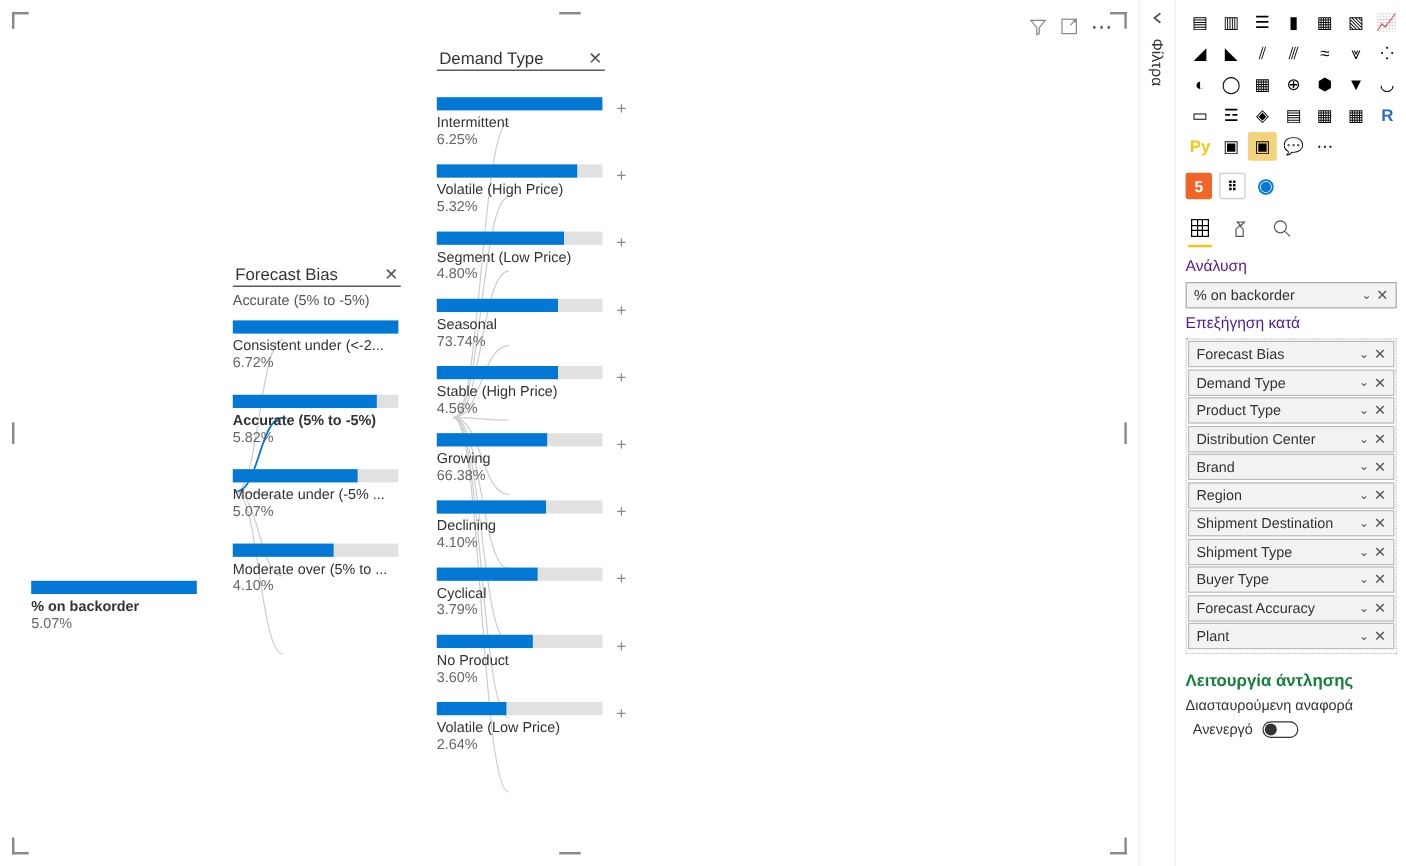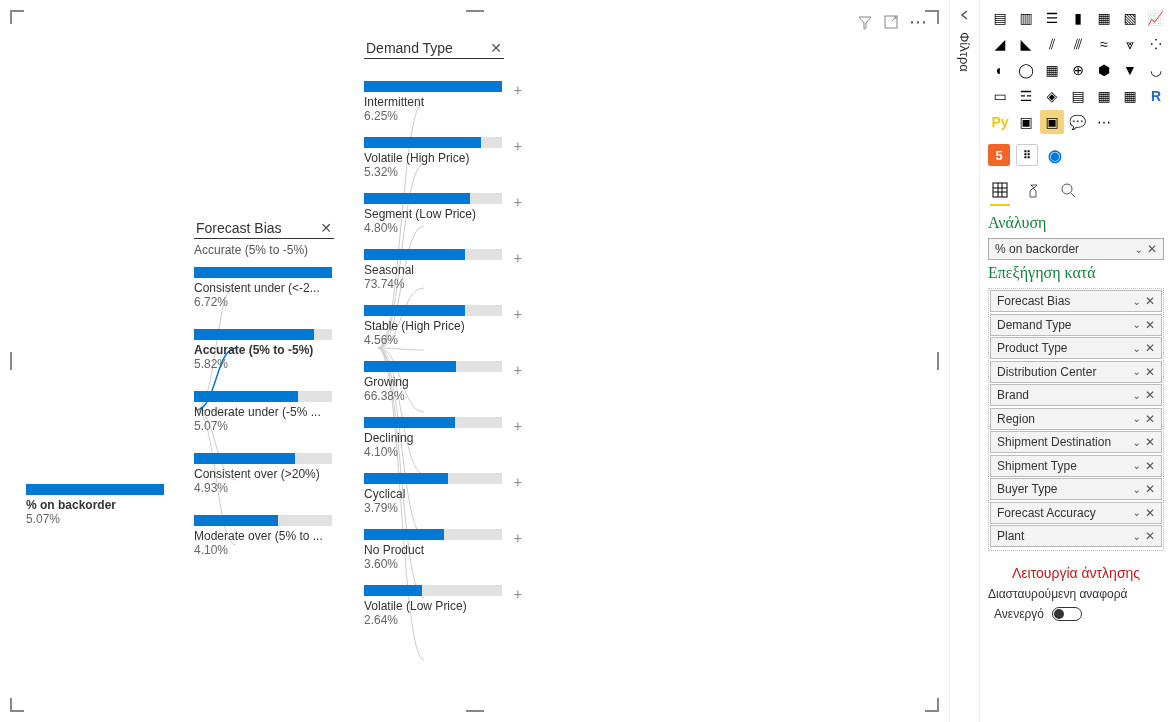--- a/index.html
+++ b/index.html
@@ -63,29 +63,29 @@
   .html5{background:#f16529;color:#fff;}
   .h1{border:1px solid #ccc;}
   .pcircle{color:#0078d4;font-size:16px;}
 
   .tabs { display:flex; gap:14px; border-bottom:0; margin-bottom:8px; padding-left:2px;}
   .tab-ico { width:20px;height:28px;display:flex;align-items:flex-start;justify-content:center;cursor:pointer;padding-top:3px;}
   .tab-ico svg{width:18px;height:18px;stroke:#555;fill:none;}
   .tab-ico.active{border-bottom:2px solid #f2c811; color:#000;}
   .tab-ico.active svg{stroke:#000;}
 
-  .section-title { font-size:16px; color:#15803d; margin:4px 0 6px;font-family:Liberation Serif, serif; }
+  .section-title { font-size:13px; color:#4c1d95; margin:4px 0 6px; }
   .field-well { border:1px solid #aaa; background:#f3f3f3; padding:3px 6px; font-size:12px; color:#333; display:flex; align-items:center; justify-content:space-between; height:22px; cursor:pointer; margin-bottom:1.5px;}
   .field-well .ctr{display:flex;gap:4px;align-items:center;}
   .field-well .chev{font-size:10px;color:#555;}
   .field-well .x{font-size:12px;color:#555;cursor:pointer;}
   .well-stack { border:1px dotted #bbb; padding:1px; margin-bottom:14px;}
   .well-stack .field-well{border:1px solid #bbb;}
 
-  .drill-title { font-size:14px; font-weight:400; color:#b91c1c; margin:8px 0 6px;text-align:center; }
+  .drill-title { font-size:14px; font-weight:700; color:#15803d; margin:8px 0 6px; }
   .drill-sub { font-size:12px; color:#333; margin-bottom:6px; }
   .toggle-row { display:flex; align-items:center; gap:8px; font-size:12px; color:#333; padding-left:6px;}
   .toggle { width:30px;height:14px;border:1px solid #333;border-radius:8px;position:relative;background:#fff;}
   .toggle::after{content:"";position:absolute;width:10px;height:10px;border-radius:50%;background:#333;top:1px;left:1px;}
 </style>
 </head>
 <body>
 
 <div class="canvas">
   <div class="selection-frame">
@@ -162,27 +162,20 @@
           </div>
           <div class="node">
             <div class="bar">
               <div class="fill" style="width:75%"></div>
             </div>
   <div class="node-label">Moderate under (-5% ...</div>
   <div class="node-value">5.07%</div>
           </div>
           <div class="node">
             <div class="bar">
-              <div class="fill" style="width:73%"></div>
-            </div>
-  <div class="node-label">Consistent over (&gt;20%)</div>
-  <div class="node-value">4.93%</div>
-          </div>
-          <div class="node">
-            <div class="bar">
               <div class="fill" style="width:61%"></div>
             </div>
   <div class="node-label">Moderate over (5% to ...</div>
   <div class="node-value">4.10%</div>
           </div>
         </div>
     </div>
 
     <div class="column col-l2">
       <div class="col-header">

